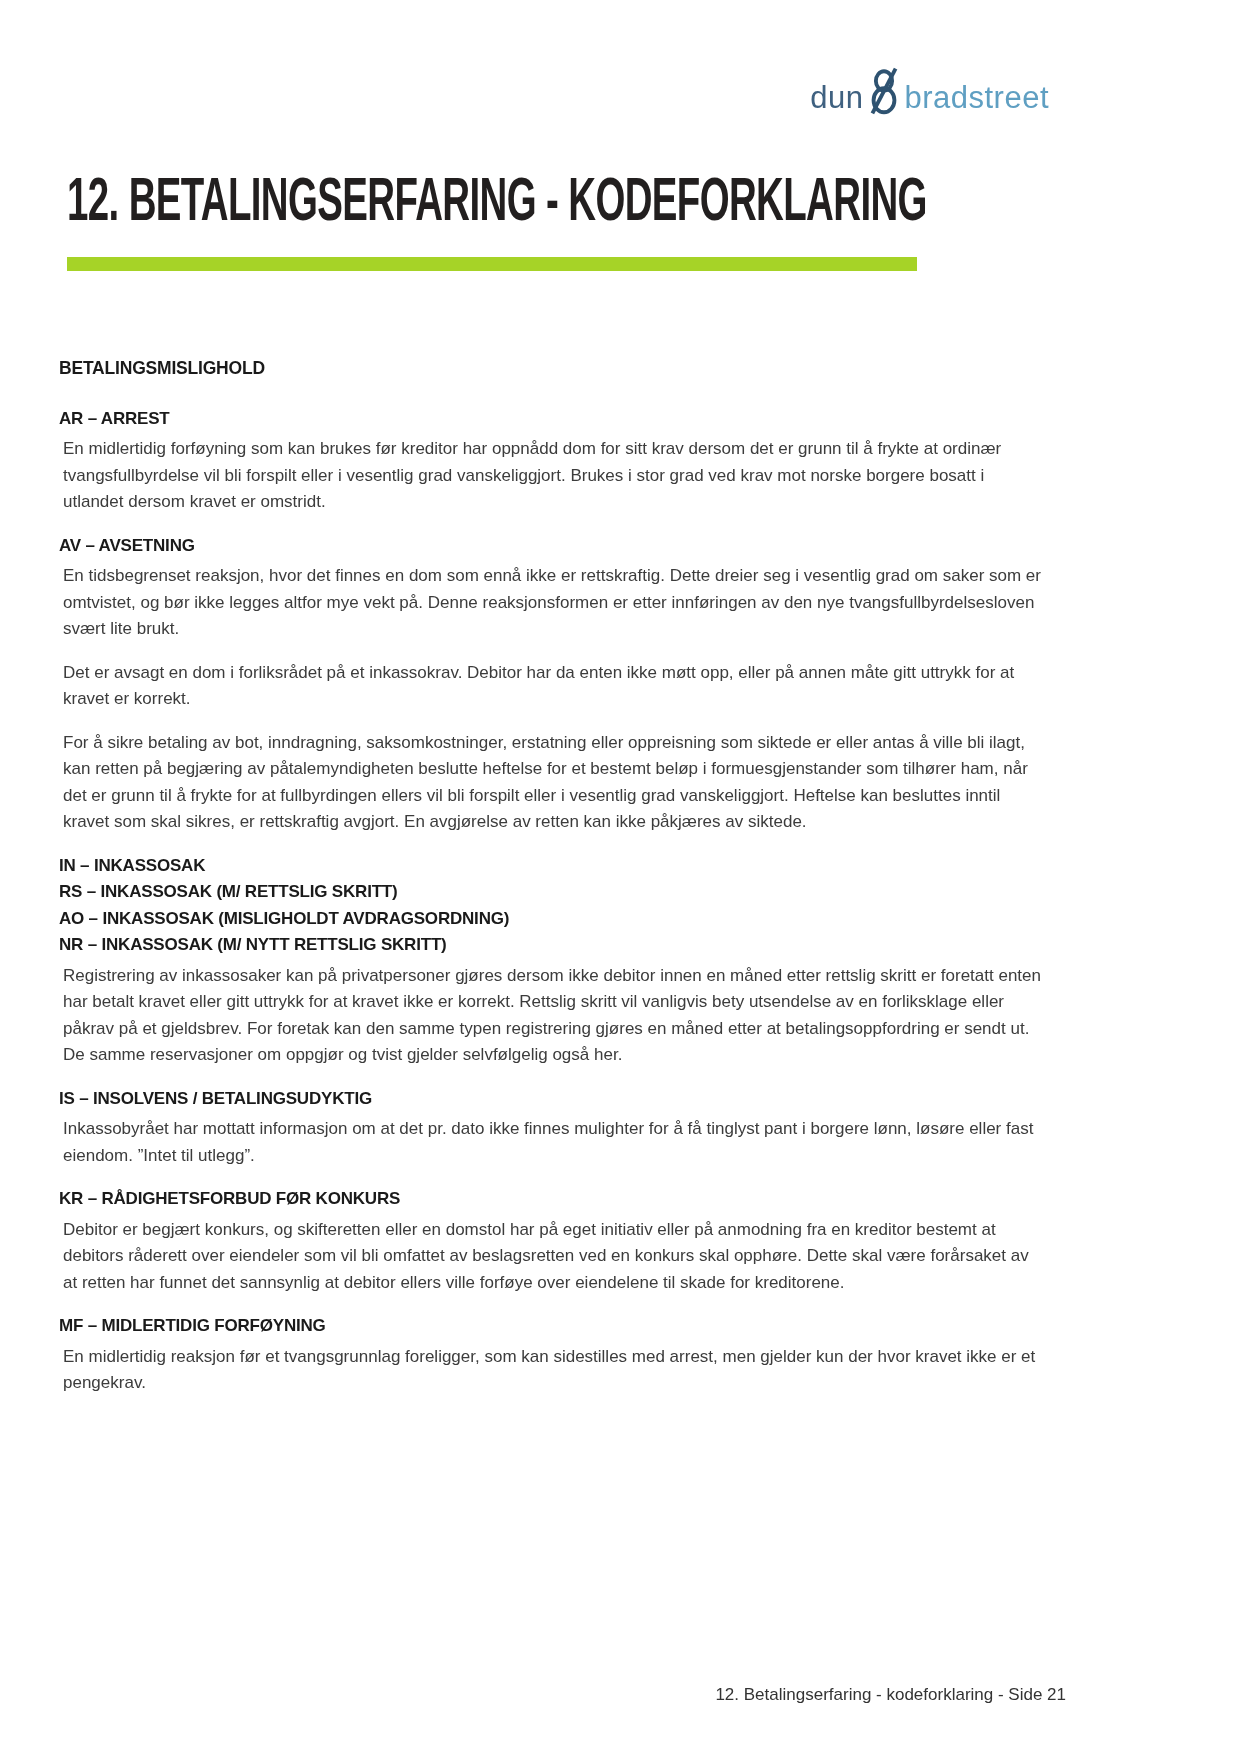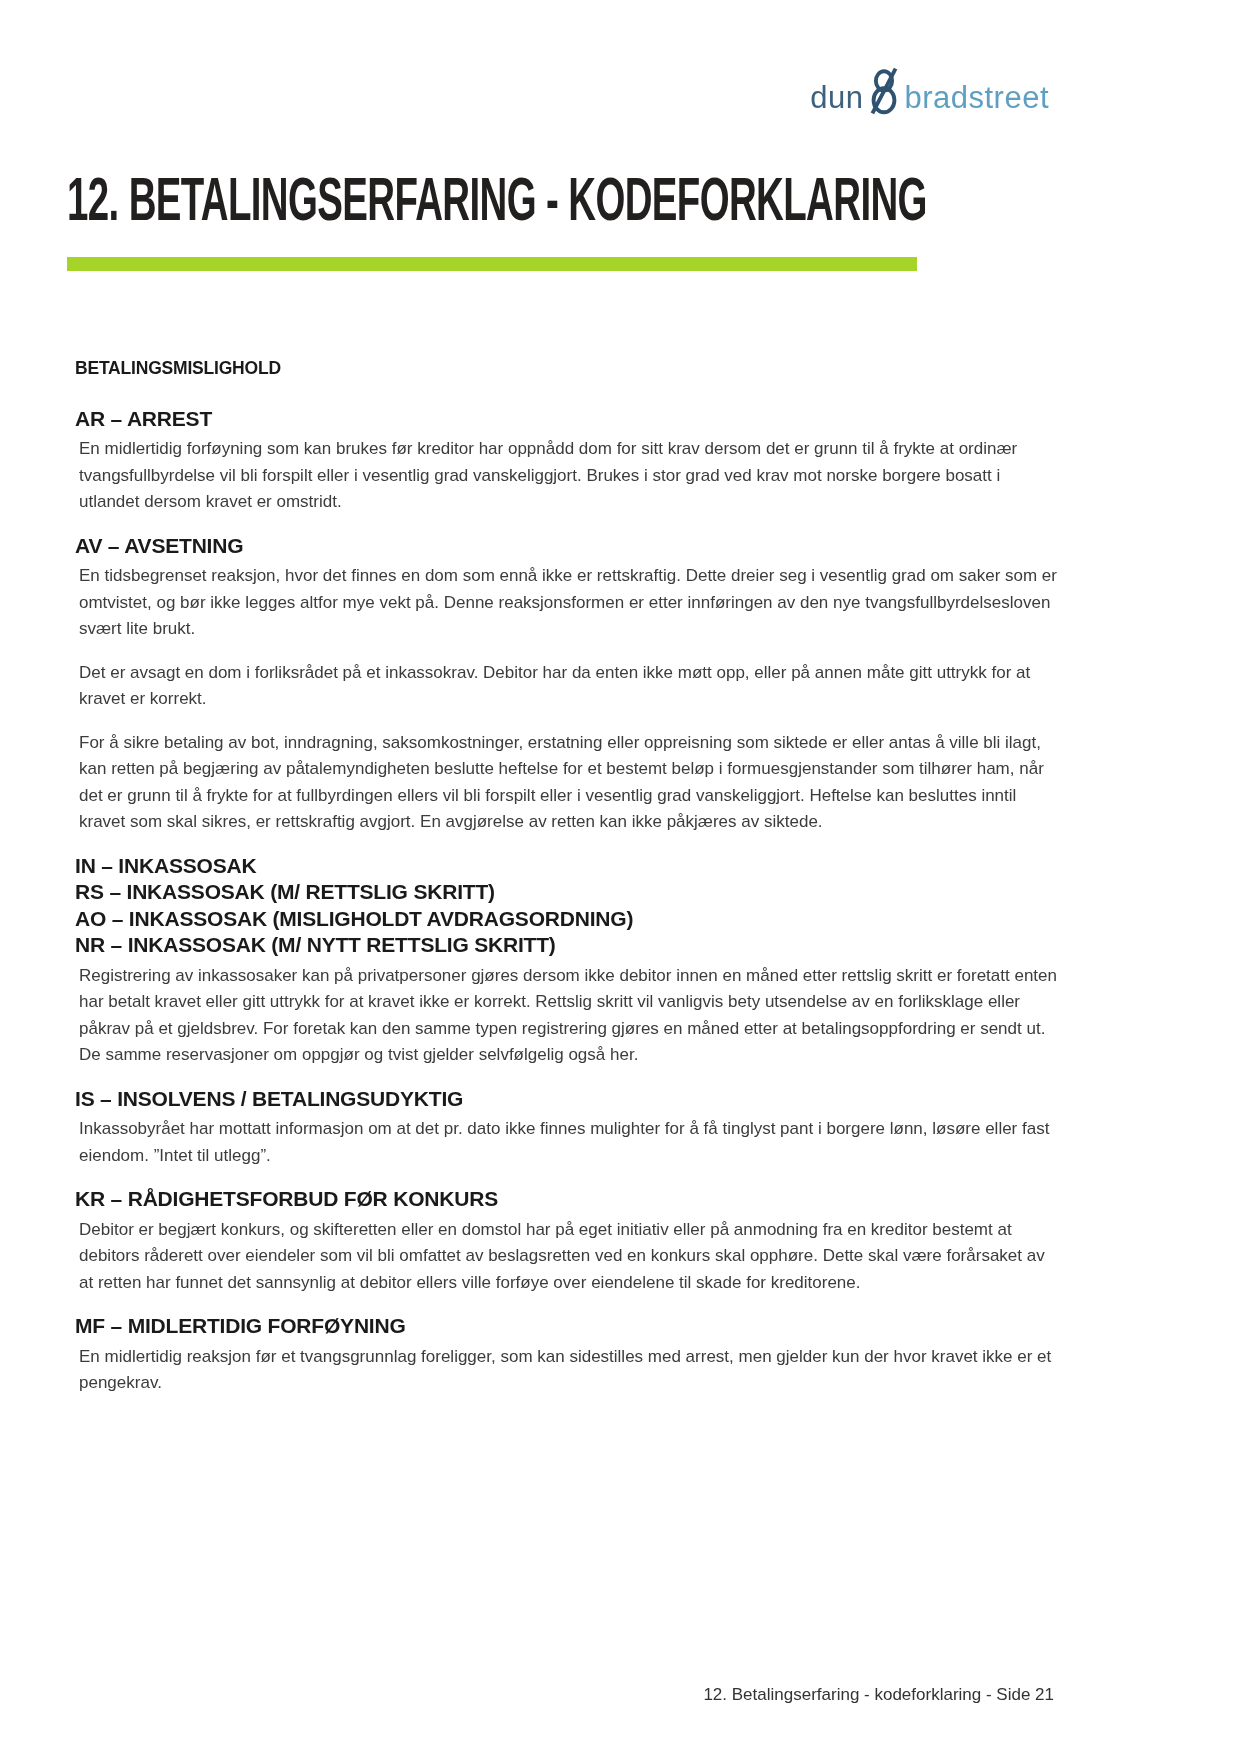--- a/index.html
+++ b/index.html
@@ -54,52 +54,52 @@
     left: 67px;
     width: 850px;
     height: 14px;
     background: #a6d327;
   }
 
   
   .content {
     position: absolute;
     top: 355px;
-    left: 75px;
+    left: 59px;
     width: 990px;
     color: #3c3c3c;
     font-size: 17px;
     line-height: 26.5px;
   }
   .intro-heading {
     margin: 0 0 24px 0;
     font-size: 17.5px;
     line-height: 26.5px;
     font-weight: 700;
     letter-spacing: -0.2px;
     color: #1a1a1a;
   }
   .section { margin: 0 0 17px 0; }
   .section h3 {
     margin: 0;
-    font-size: 21px;
+    font-size: 17px;
     line-height: 26.5px;
     font-weight: 700;
     letter-spacing: -0.2px;
     color: #1a1a1a;
   }
   .section p {
     margin: 4px;
   }
 
   
   .footer {
     position: absolute;
     top: 1682px;
-    right: 187px;
+    right: 175px;
     font-size: 17px;
     line-height: 26px;
     color: #333333;
   }
 </style>
 </head>
 <body>
 
 <div class="page">
 

